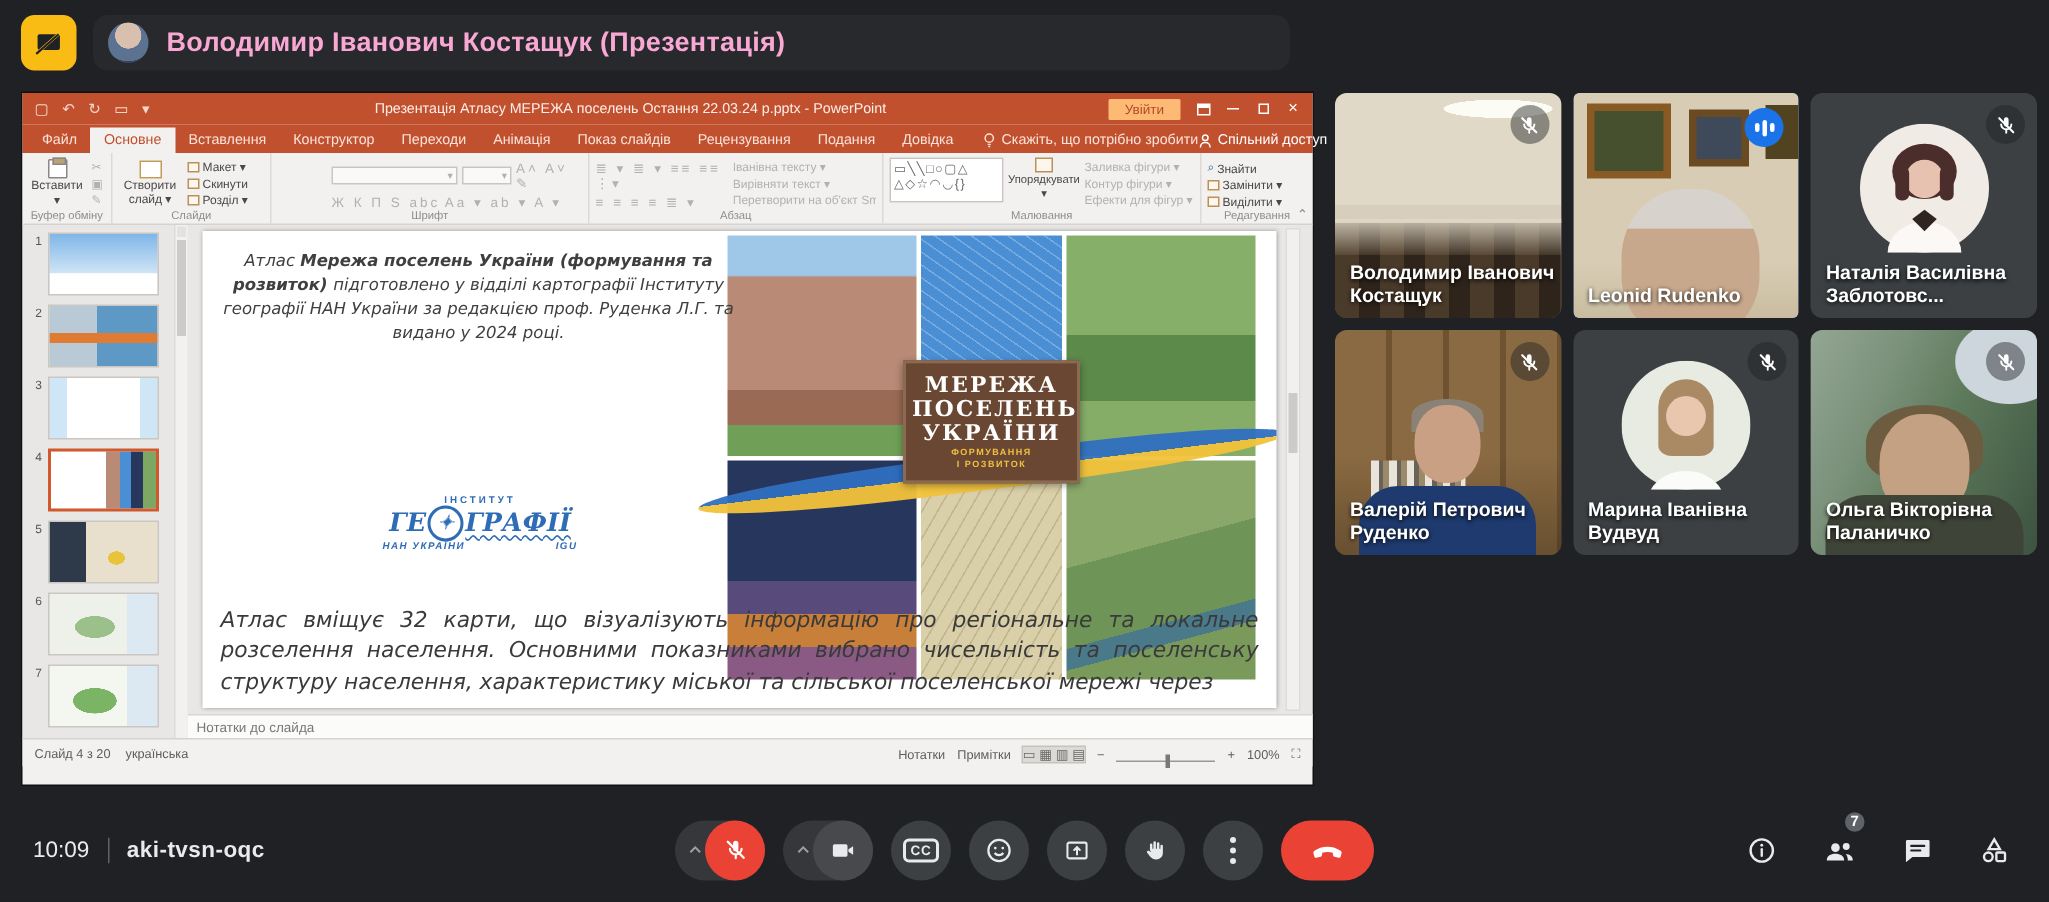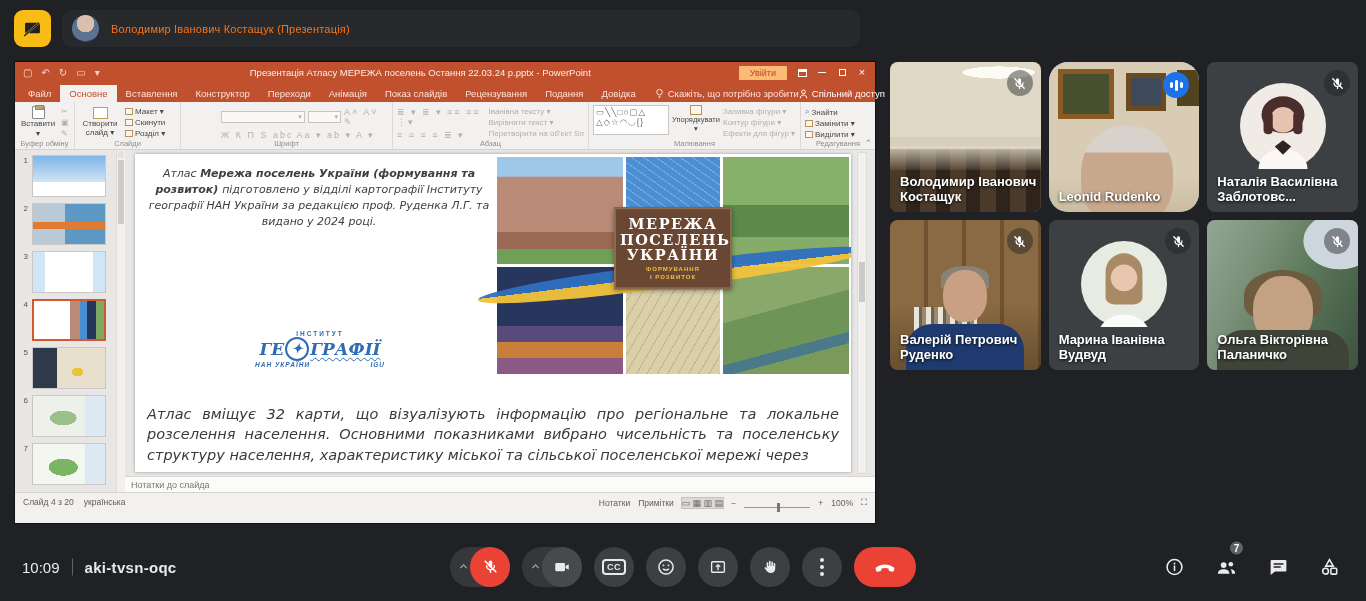--- a/index.html
+++ b/index.html
@@ -7,21 +7,21 @@
     font-family:"Liberation Sans",sans-serif; }
 
   
   .topbar { position:absolute; left:0; top:0; width:1366px; height:56px; }
   .app-tile { position:absolute; left:14px; top:10px; width:37px; height:37px;
     background:#f9bc15; border-radius:9px; display:flex; align-items:center; justify-content:center; }
   .presenter-pill { position:absolute; left:62px; top:10px; width:798px; height:37px;
     background:#28292c; border-radius:10px; display:flex; align-items:center; gap:12px; padding-left:10px; }
   .presenter-avatar { width:27px; height:27px; border-radius:50%;
     background:radial-gradient(circle at 50% 32%, #d9c0ae 0 38%, #5b7290 39% 75%, #39455a 76%); }
-  .presenter-name { color:#f97316; font-size:11px; font-weight:normal; letter-spacing:.2px; }
+  .presenter-name { color:#f9a8d4; font-size:18px; font-weight:bold; letter-spacing:.2px; }
 
   
   .ppt { position:absolute; left:15px; top:62px; width:860px; height:461px; background:#f3f1f0;
     box-shadow:0 0 0 1px #111; font-family:"Liberation Sans",sans-serif; }
   .ppt-title { height:21px; background:#c1502e; display:flex; align-items:center; color:#fff; }
   .qa { display:flex; gap:9px; padding:0 8px; color:#f3d5c9; font-size:10px; }
   .ppt-doc-title { flex:1; text-align:center; font-size:9.5px; color:#fdeee8; white-space:nowrap; overflow:hidden; }
   .signin { background:#fdba74; color:#b9472a; font-size:9px; padding:2px 11px; margin:0 6px; border-radius:1px; }
   .winbtns { display:flex; gap:2px; margin-right:4px; }
   .winbtn { width:18px; height:15px; display:flex; align-items:center; justify-content:center; color:#fff; }
@@ -95,21 +95,21 @@
 
   .s-logo { position:absolute; left:92px; top:176px; width:186px; text-align:center; color:#2e6cb5; }
   .logo-top { font-size:6.5px; letter-spacing:2px; font-weight:bold; }
   .logo-row { display:flex; align-items:center; justify-content:center; gap:1px; font-weight:800;
     font-size:17px; font-style:italic; font-family:"DejaVu Serif",serif; }
   .logo-row .wavy { text-decoration:underline wavy #2e6cb5 1px; text-underline-offset:2px; }
   .compass { width:24px; height:24px; border:2px solid #2e6cb5; border-radius:50%; position:relative; display:inline-block; }
   .compass:before { content:"✦"; position:absolute; left:50%; top:50%; transform:translate(-50%,-52%); font-size:13px; color:#2e6cb5; }
   .logo-bottom { font-size:6.5px; letter-spacing:1px; font-weight:bold; display:flex; justify-content:space-between; padding:0 28px; font-style:italic; }
 
-  .collage { position:absolute; right:2px; top:3px; width:352px; height:217px; display:grid;
+  .collage { position:absolute; right:14px; top:3px; width:352px; height:296px; display:grid;
     grid-template-columns:1.35fr 1fr 1.35fr; grid-template-rows:1fr 1fr; gap:3px;border-radius:22px; }
   .c1 { background:linear-gradient(180deg,#9fc7e8 0 18%,#b98a76 19% 70%,#9a6a54 70% 86%,#70a058 86%); }
   .c2 { background:repeating-linear-gradient(35deg,transparent 0 6px,rgba(255,255,255,.25) 6px 7px),#4a8fd4; }
   .c3 { background:linear-gradient(180deg,#86b06a 0 45%,#5c8a4a 45% 75%,#86ad68 75%); }
   .c4 { background:linear-gradient(180deg,#27365c 0 55%,#584a7a 55% 70%,#c77f3a 70% 85%,#8a5a84 85%); }
   .c5 { background:repeating-linear-gradient(120deg,transparent 0 8px,rgba(120,100,60,.25) 8px 9px),#d9cfa8; }
   .c6 { background:linear-gradient(165deg,#8aa86a 0 40%,#6f9457 40% 70%,#4a7a8a 70% 78%,#7a9a5c 78%); }
   .flag-ribbon { position:absolute; left:-6%; top:49%; width:112%; height:24px;
     background:linear-gradient(180deg,#2f6fc0 0 50%,#f2c23a 50%); transform:rotate(-7deg);
     border-radius:50% 40% 50% 40%/60% 50% 60% 50%; opacity:.95; }
@@ -126,21 +126,21 @@
   .st-right { margin-left:auto; display:flex; align-items:flex-end; gap:8px; }
   .viewbtns { display:flex; gap:4px; font-size:9px; color:#6a6866; }
   .viewbtns span.cur { background:#dcdad7; outline:1px solid #c5c2bf; }
   .zoomline { width:66px; height:1px; background:#9a9896; position:relative; }
   .zoomline i { position:absolute; left:50%; top:-4px; width:3px; height:9px; background:#7a7876; }
 
   
   .tiles { position:absolute; left:890px; top:62px; width:468px; display:grid;
     grid-template-columns:1fr 1fr 1fr; gap:8px; }
   .tile { position:relative; height:150px; border-radius:8px; overflow:hidden; background:#3c4043; }
-  .tile.speaking { box-shadow:inset 0 0 0 3px #4c8df6; border-radius:19px; }
+  .tile.speaking { box-shadow:inset 0 0 0 3px #4c8df6; border-radius:4px; }
   .tile-name { position:absolute; left:10px; bottom:8px; color:#fff; font-size:13px; font-weight:bold;
     text-shadow:0 1px 3px rgba(0,0,0,.9); z-index:3; }
   .mic-ind { position:absolute; top:8px; right:8px; width:26px; height:26px; border-radius:50%;
     background:rgba(32,33,36,.45); display:flex; align-items:center; justify-content:center; z-index:3; }
   .audio-ind { position:absolute; top:10px; right:10px; width:26px; height:26px; border-radius:50%;
     background:#1a73e8; display:flex; align-items:center; justify-content:center; gap:2px; z-index:3; }
   .audio-ind i { width:3px; background:#fff; border-radius:2px; display:inline-block; }
   .audio-ind i:nth-child(1){height:6px} .audio-ind i:nth-child(2){height:11px} .audio-ind i:nth-child(3){height:6px}
 
   .ph-class { position:absolute; inset:0;

